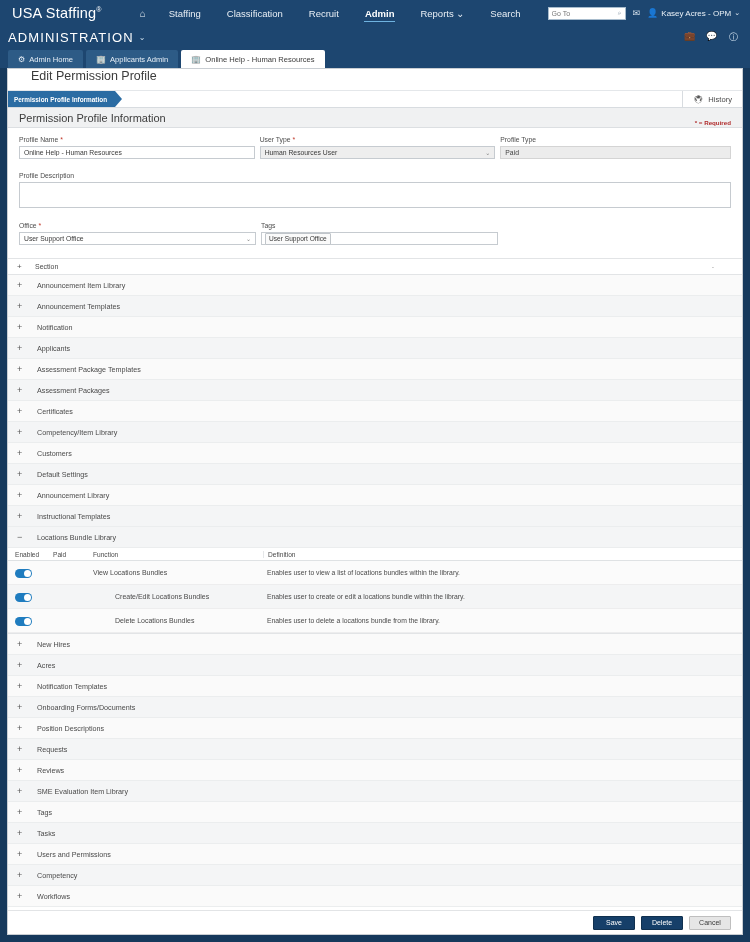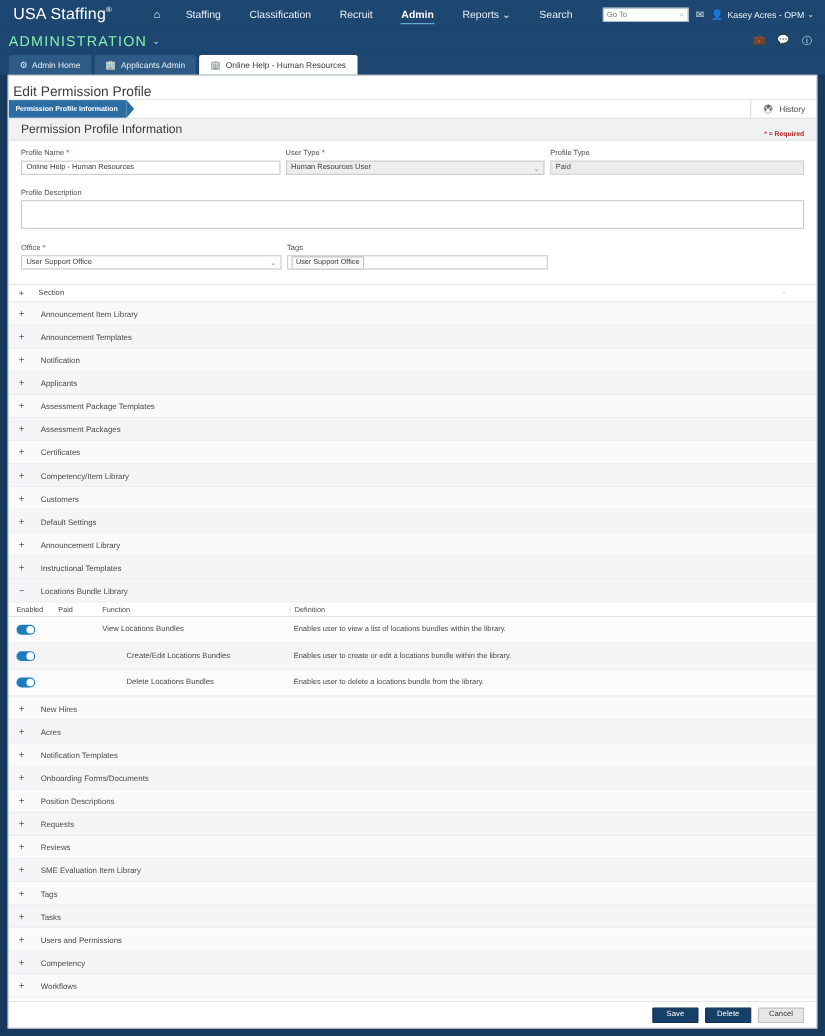--- a/index.html
+++ b/index.html
@@ -75,21 +75,21 @@
   .caret { font-size: 7px; }
 
   
   .adminbar {
     height: 22px; flex: 0 0 22px;
     background: #1d4670;
     display: flex; align-items: center;
     padding: 0 8px;
   }
   .admin-title {
-    color: #86efac; font-size: 13px;
+    color: #ffffff; font-size: 13px;
     letter-spacing: 1.1px; font-weight: 400;
   }
   .admin-caret { color: #cfe0ee; font-size: 8px; margin-left: 5px; }
   .adminbar-icons { margin-left: auto; display: flex; gap: 11px; padding-right: 4px; }
   .adminbar-icons span { color: #cfe0ee; font-size: 9px; cursor: pointer; }
 
   
   .tabbar {
     height: 20px; flex: 0 0 20px;
     background: #1d4670;
@@ -110,22 +110,22 @@
   .page {
     flex: 1 1 auto;
     background: #ffffff;
     margin: 0 7px 7px 7px;
     border: 1px solid #c9ced3;
     display: flex; flex-direction: column;
     overflow: hidden;
     position: relative;
   }
   .page-title-row {
-    flex: 0 0 22px; display: flex; align-items: flex-end;
-    padding-left: 4px; border-bottom: 1px solid #e4e7ea;
+    flex: 0 0 22px; display: flex; align-items: flex-start;
+    padding-left: 23px; border-bottom: 1px solid #e4e7ea;
   }
   .page-title { font-size: 12.5px; color: #3c3c3c; font-weight: 400; }
 
   .crumbrow {
     flex: 0 0 17px; display: flex; align-items: stretch;
     background: #ffffff; border-bottom: 1px solid #d8dce0;
   }
   .crumb {
     background: #2b6ca3; color: #ffffff;
     font-size: 6.4px; font-weight: bold;

